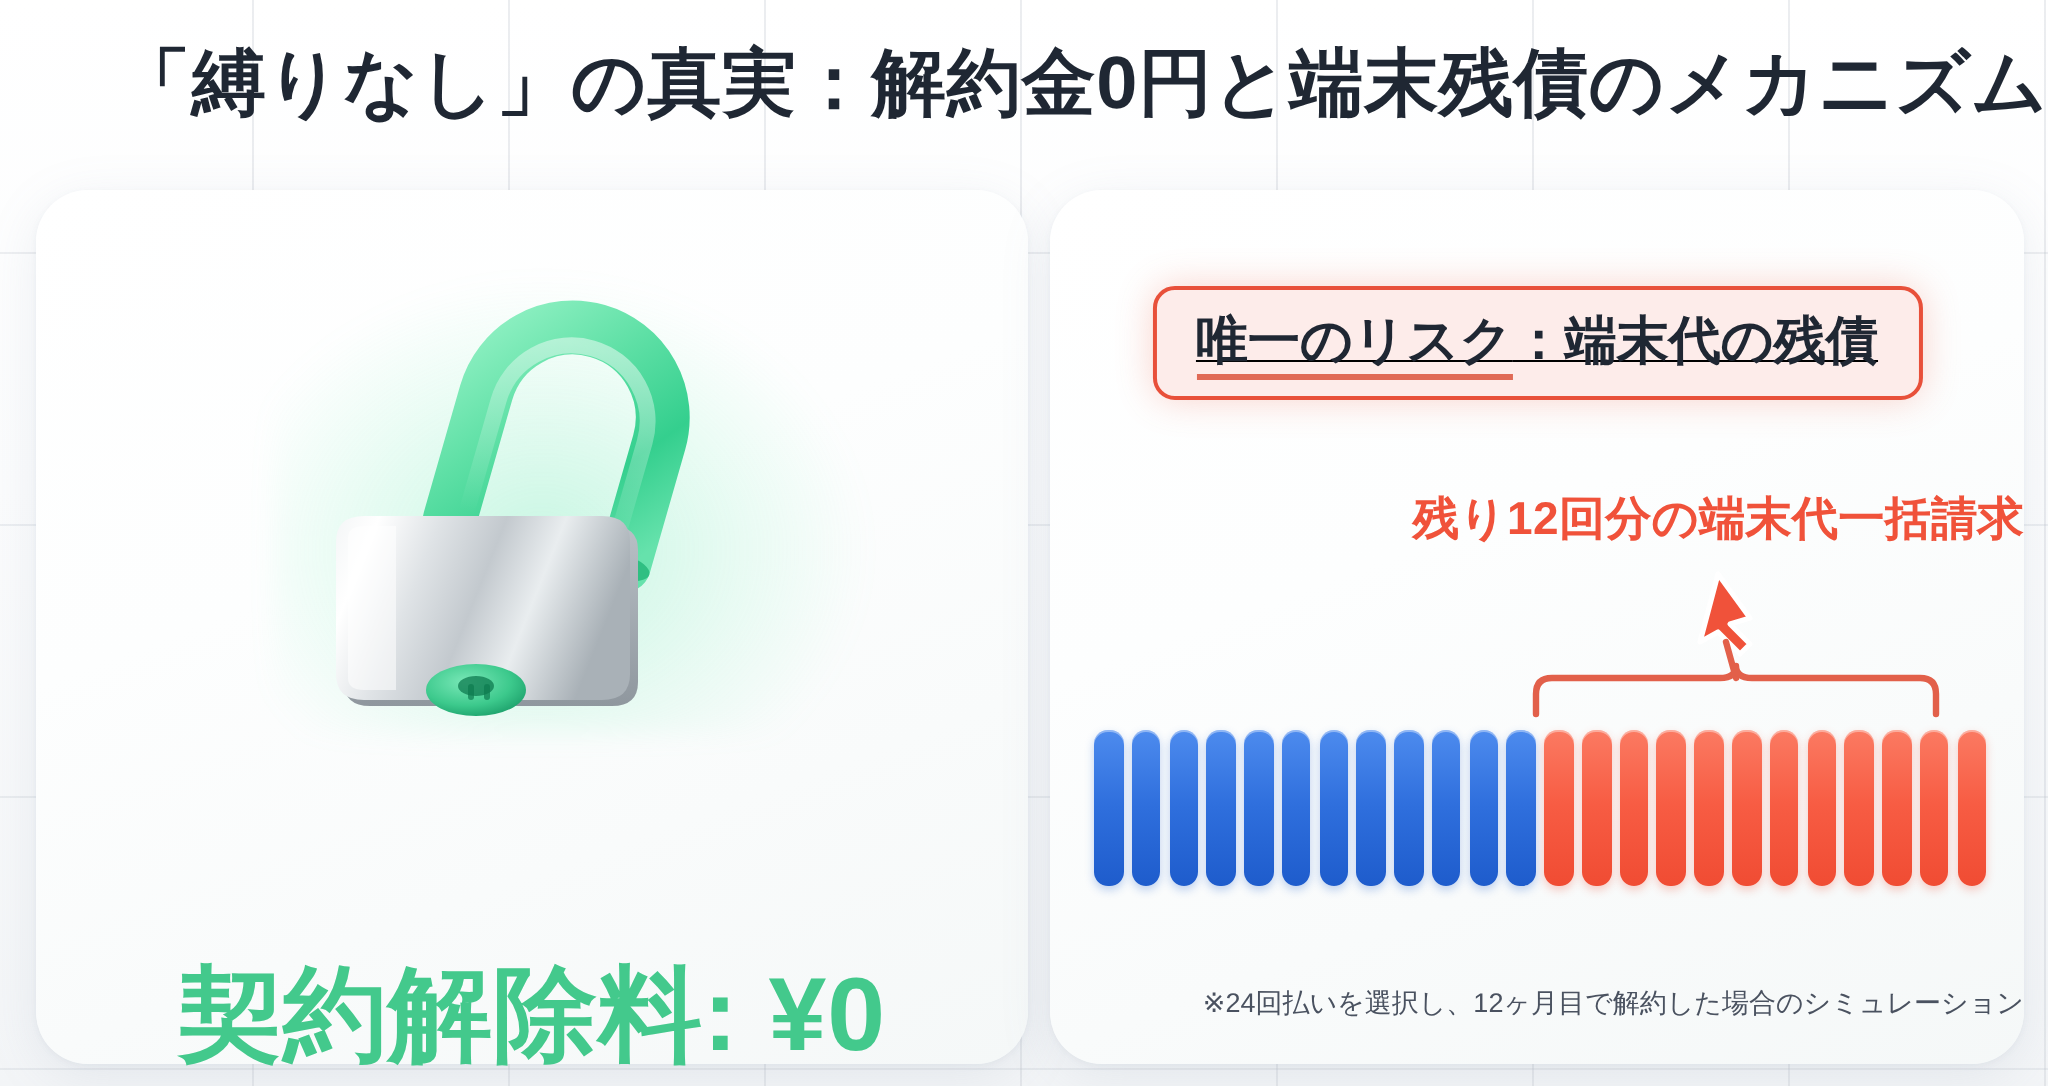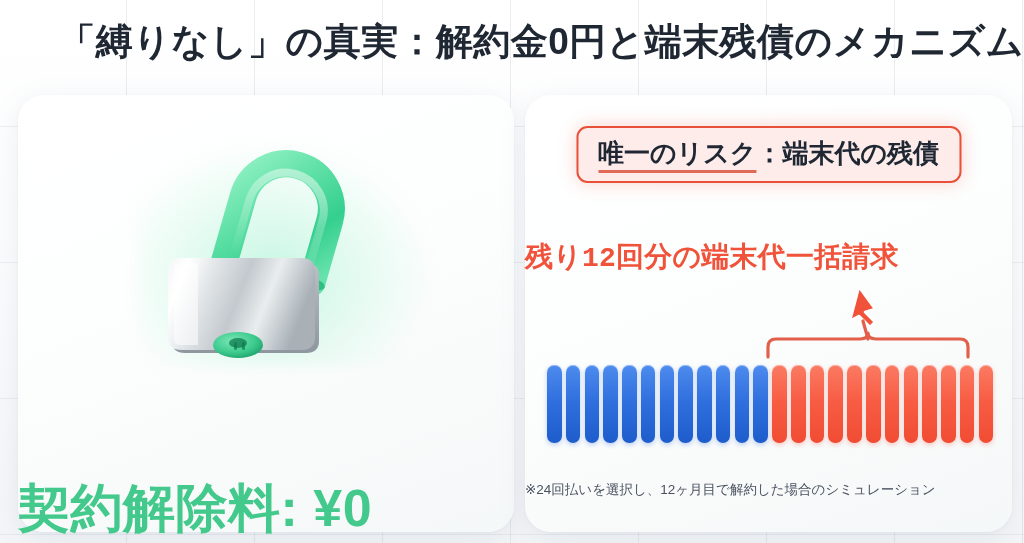--- a/index.html
+++ b/index.html
@@ -52,54 +52,55 @@
   }
   .lock-glow{
     position:absolute; left:118px; top:34px; width:300px; height:230px;
     background:radial-gradient(ellipse at 45% 60%, rgba(80,230,165,.30) 0%, rgba(110,240,180,.12) 45%, rgba(255,255,255,0) 70%);
     filter:blur(6px);
   }
   .lock-svg{ position:absolute; left:120px; top:20px; }
 
   .price{
     position:absolute; left:0; top:382px; width:496px;
+    text-align:center;
     font-size:52px; line-height:62px; font-weight:700;
     letter-spacing:.5px;
     color:#43c98c;
     white-space:nowrap;
   }
 
   
   .risk-badge{
     position:absolute; left:50%; transform:translateX(-50%);
-    top:31px;
+    top:48px;
     background:#fdecea;
     border:2.4px solid #e8503a;
     border-radius:11px;
     padding:10px 20px 13px;
     white-space:nowrap;
     box-shadow:0 0 18px rgba(240,110,85,.30);
+    text-decoration:underline;
   }
   .risk-badge .t{
     font-size:26px; line-height:30px; font-weight:700;
     color:#1f2733;
   }
   .risk-badge .u{
     border-bottom:3px solid #e06a56;
     padding-bottom:2px;
   }
 
   .call-out{
     position:absolute; left:0; top:146px; width:487px;
-    text-align:left;
-    font-size:28px; line-height:36px; font-weight:700;
+    text-align:right;
+    font-size:23px; line-height:36px; font-weight:700;
     color:#f0523a;
     white-space:nowrap;
     letter-spacing:.2px;
-    font-family:Liberation Mono, monospace;
   }
 
   .brace-area{
     position:absolute; left:0; top:186px; width:487px; height:82px;
   }
 
   
   .bars{
     position:absolute; left:22px; top:270px;
     width:446px; height:78px;
@@ -113,22 +114,22 @@
   .bar.paid{
     background:linear-gradient(180deg,#4d8bee 0%,#2f6fdd 48%,#1e5ccc 100%);
     box-shadow:0 2px 5px rgba(30,92,204,.28), inset 0 1px 0 rgba(255,255,255,.38);
   }
   .bar.due{
     background:linear-gradient(180deg,#fb7a62 0%,#f75c43 48%,#f04c33 100%);
     box-shadow:0 2px 5px rgba(240,76,51,.28), inset 0 1px 0 rgba(255,255,255,.38);
   }
 
   .footnote{
-    position:absolute; left:0; top:386px; width:487px;
-    text-align:left;
+    position:absolute; left:0; top:398px; width:487px;
+    text-align:right;
     font-size:13.5px; line-height:18px;
     color:#4a5260;
     white-space:nowrap;
   }
 </style>
 </head>
 <body>
 
 <div class="bg-grid"></div>
 

